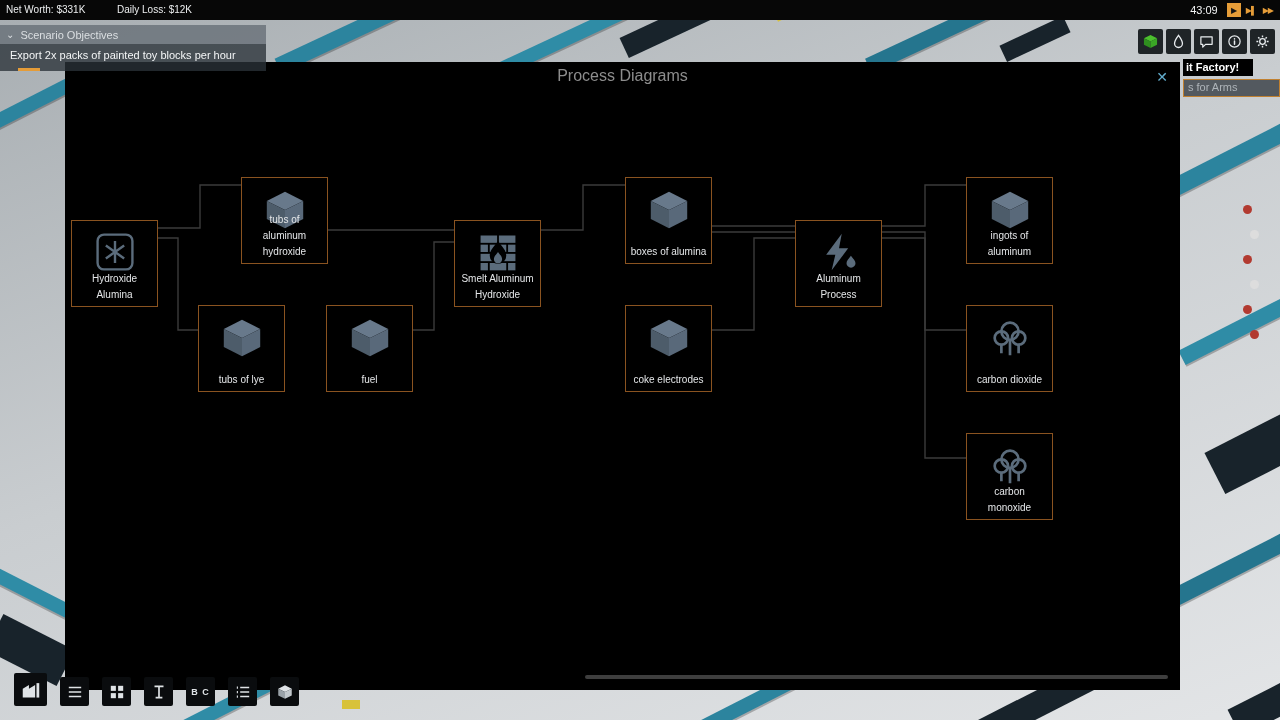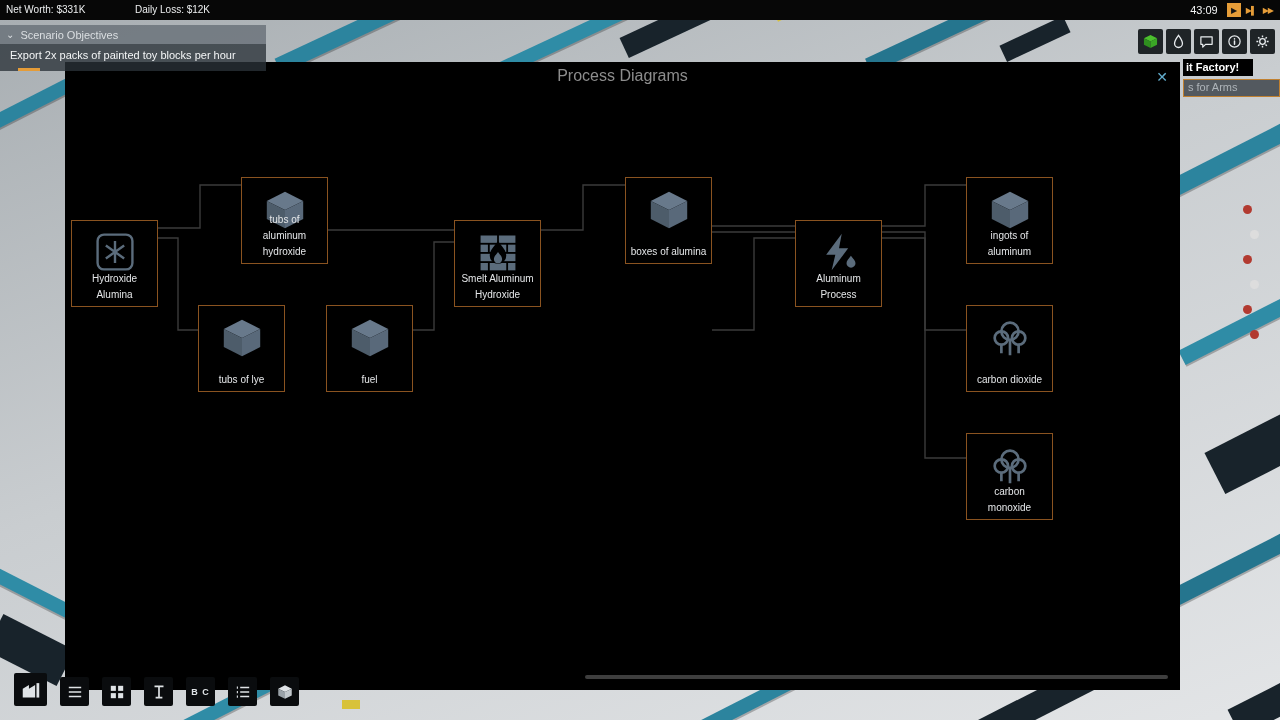--- a/index.html
+++ b/index.html
@@ -138,21 +138,21 @@
   <div class="dot" style="left:1243px;top:205px;background:#b23a30;"></div>
   <div class="dot" style="left:1250px;top:230px;background:#dddddd;"></div>
   <div class="dot" style="left:1243px;top:255px;background:#b23a30;"></div>
   <div class="dot" style="left:1250px;top:280px;background:#dddddd;"></div>
   <div class="dot" style="left:1243px;top:305px;background:#b23a30;"></div>
   <div class="dot" style="left:1250px;top:330px;background:#b23a30;"></div>
 </div>
 
 <div class="topbar">
   <span class="stat" style="left:6px;">Net Worth: $331K</span>
-  <span class="stat" style="left:135px;text-align:center;">Daily Loss: $12K</span>
+  <span class="stat" style="left:117px;text-align:center;">Daily Loss: $12K</span>
   <div class="tb-right">
     <span class="clock">43:09</span>
     <span id="speed-host" style="display:flex;gap:3px;">
         <span class="speed active">▶</span>
         <span class="speed">▶▌</span>
         <span class="speed">▶▶</span>
       </span>
   </div>
 </div>
 
@@ -298,20 +298,32 @@
     <svg viewBox="0 0 48 48">
       <polygon points="24,5 43,14.5 24,24 5,14.5" fill="#68798b"></polygon>
       <polygon points="5,14.5 24,24 24,43 5,33.5" fill="#4d5c6a"></polygon>
       <polygon points="43,14.5 24,24 24,43 43,33.5" fill="#59697a"></polygon>
     </svg>
   </span>
         <div class="label">
           <div>boxes of alumina</div>
         </div>
       </div>
+      <div class="node" style="left: 560px; top: 243px;">
+        <span class="icon">
+    <svg viewBox="0 0 48 48">
+      <polygon points="24,5 43,14.5 24,24 5,14.5" fill="#68798b"></polygon>
+      <polygon points="5,14.5 24,24 24,43 5,33.5" fill="#4d5c6a"></polygon>
+      <polygon points="43,14.5 24,24 24,43 43,33.5" fill="#59697a"></polygon>
+    </svg>
+  </span>
+        <div class="label">
+          <div>coke electrodes</div>
+        </div>
+      </div>
       <div class="node process" style="left: 730px; top: 158px;">
         <span class="icon">
     <svg viewBox="0 0 48 48" fill="#5b6c7c">
       <polygon points="27,4 10,27 20,27 16,44 34,20 24,20"></polygon>
       <path d="M37 28 c-2.6 3.6 -4.8 5.2 -4.8 8.2 a4.9 4.9 0 0 0 9.8 0 c0 -3 -2.4 -4.6 -5 -8.2 Z"></path>
     </svg>
   </span>
         <div class="label">
           <div>Aluminum</div>
           <div>Process</div>

